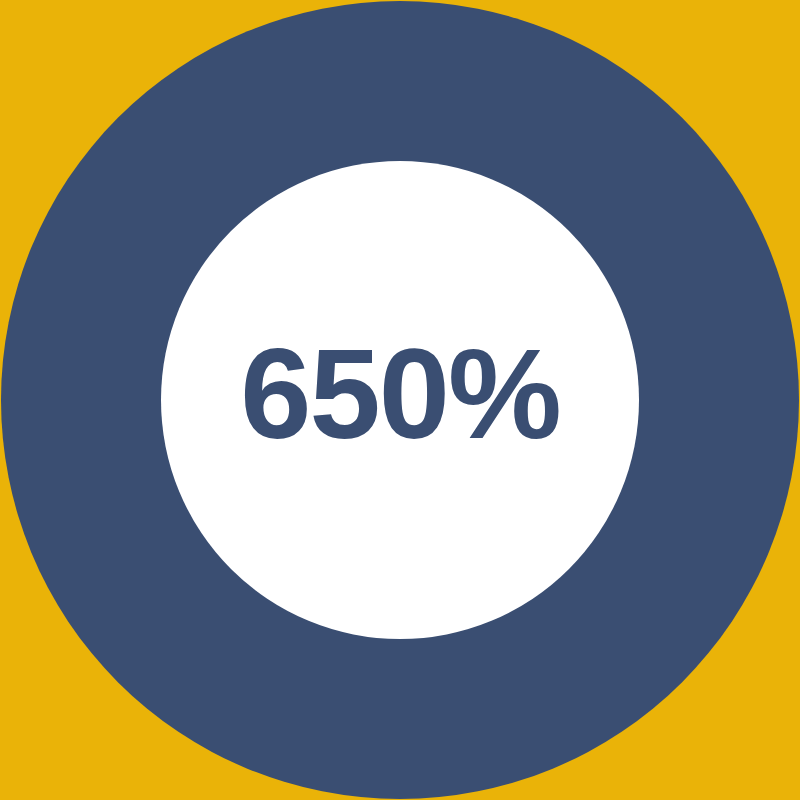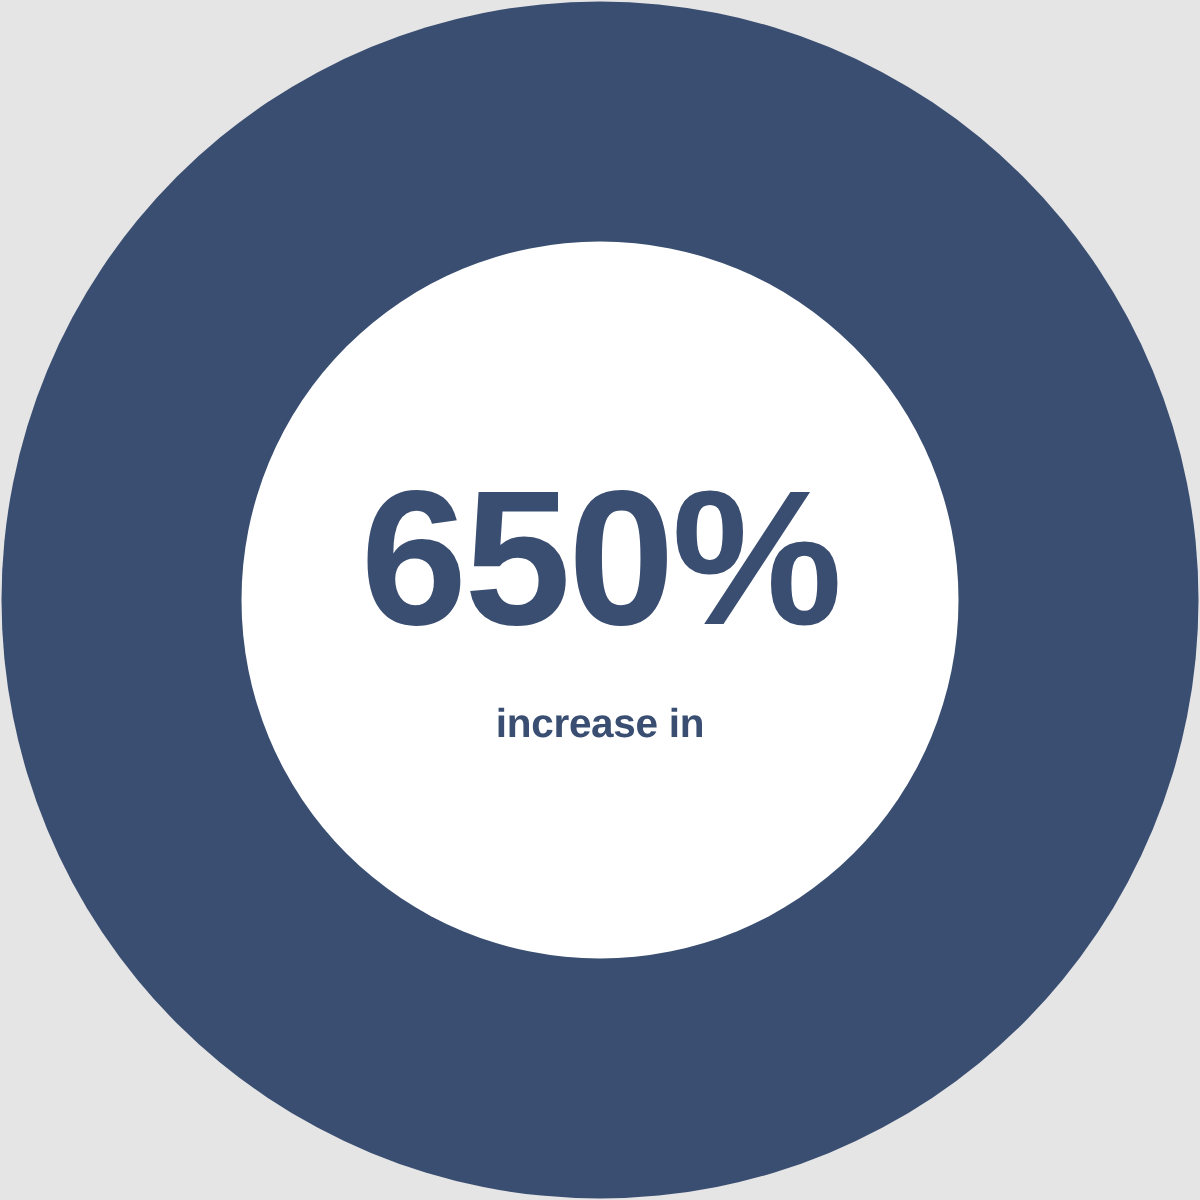--- a/index.html
+++ b/index.html
@@ -84,26 +84,25 @@
     top: 18px;
   }
 
   .stat-label-line {
     display: block;
   }
 </style>
 </head>
 <body>
 
-<div id="stat-infographic" style="background: #e5e5e5;">
+<div id="stat-infographic" style="background: #eab308;">
 
   <div class="donut-ring" style="background: rgb(58, 78, 114);">
     <div class="donut-hole" style="background: rgb(255, 255, 255);"></div>
   </div>
 
   <div class="stat-content">
     <div class="stat-value" style="color: rgb(58, 78, 114);">650%</div>
     <div class="stat-label" style="color: rgb(58, 78, 114);">
-      <span class="stat-label-line">increase in</span>
     </div>
   </div>
 
 </div>
 
 </body></html>

